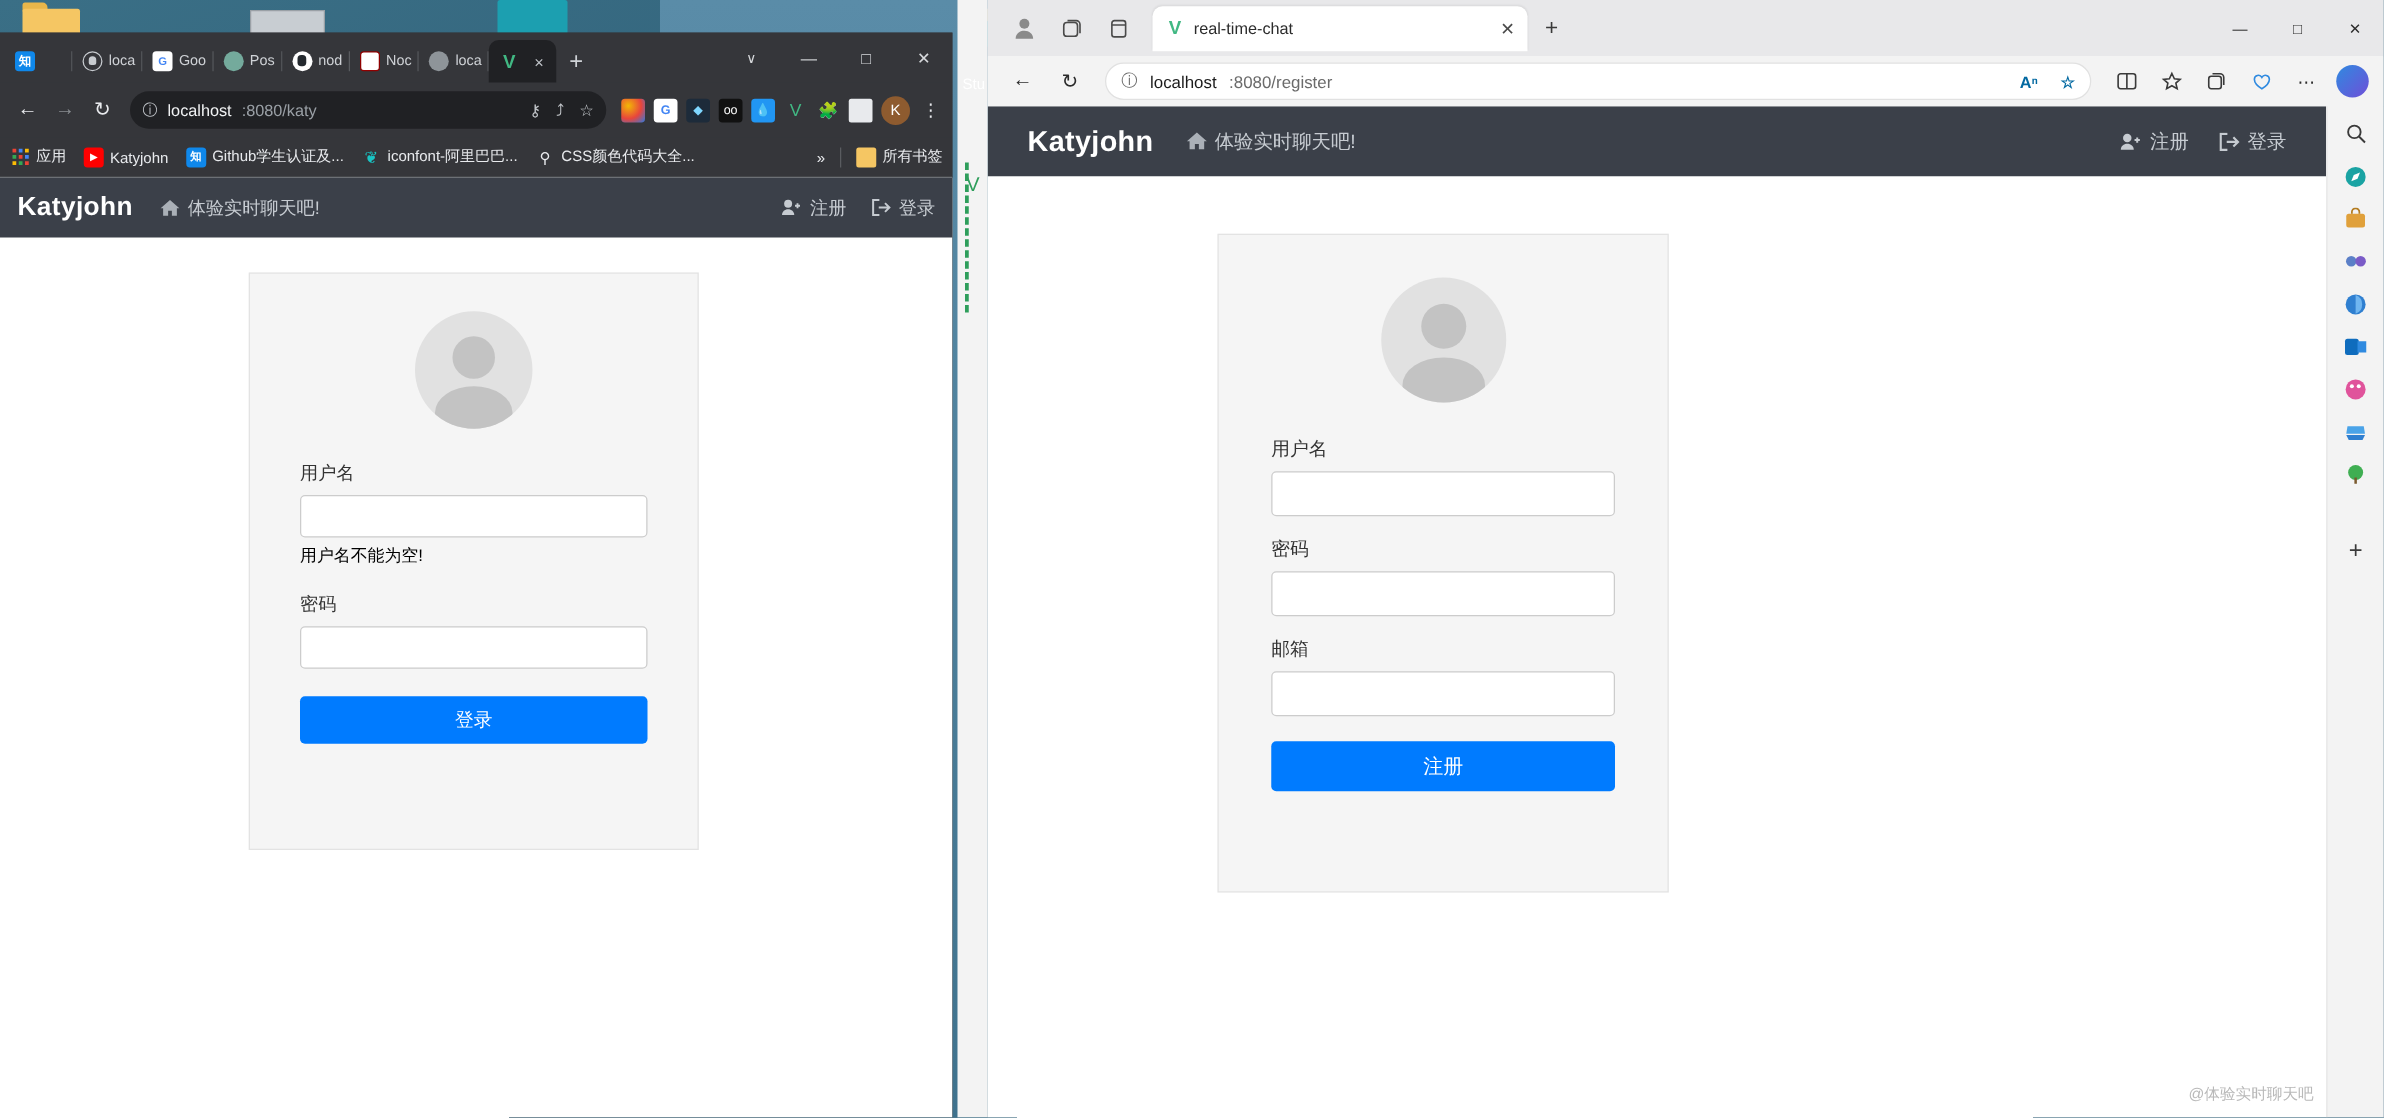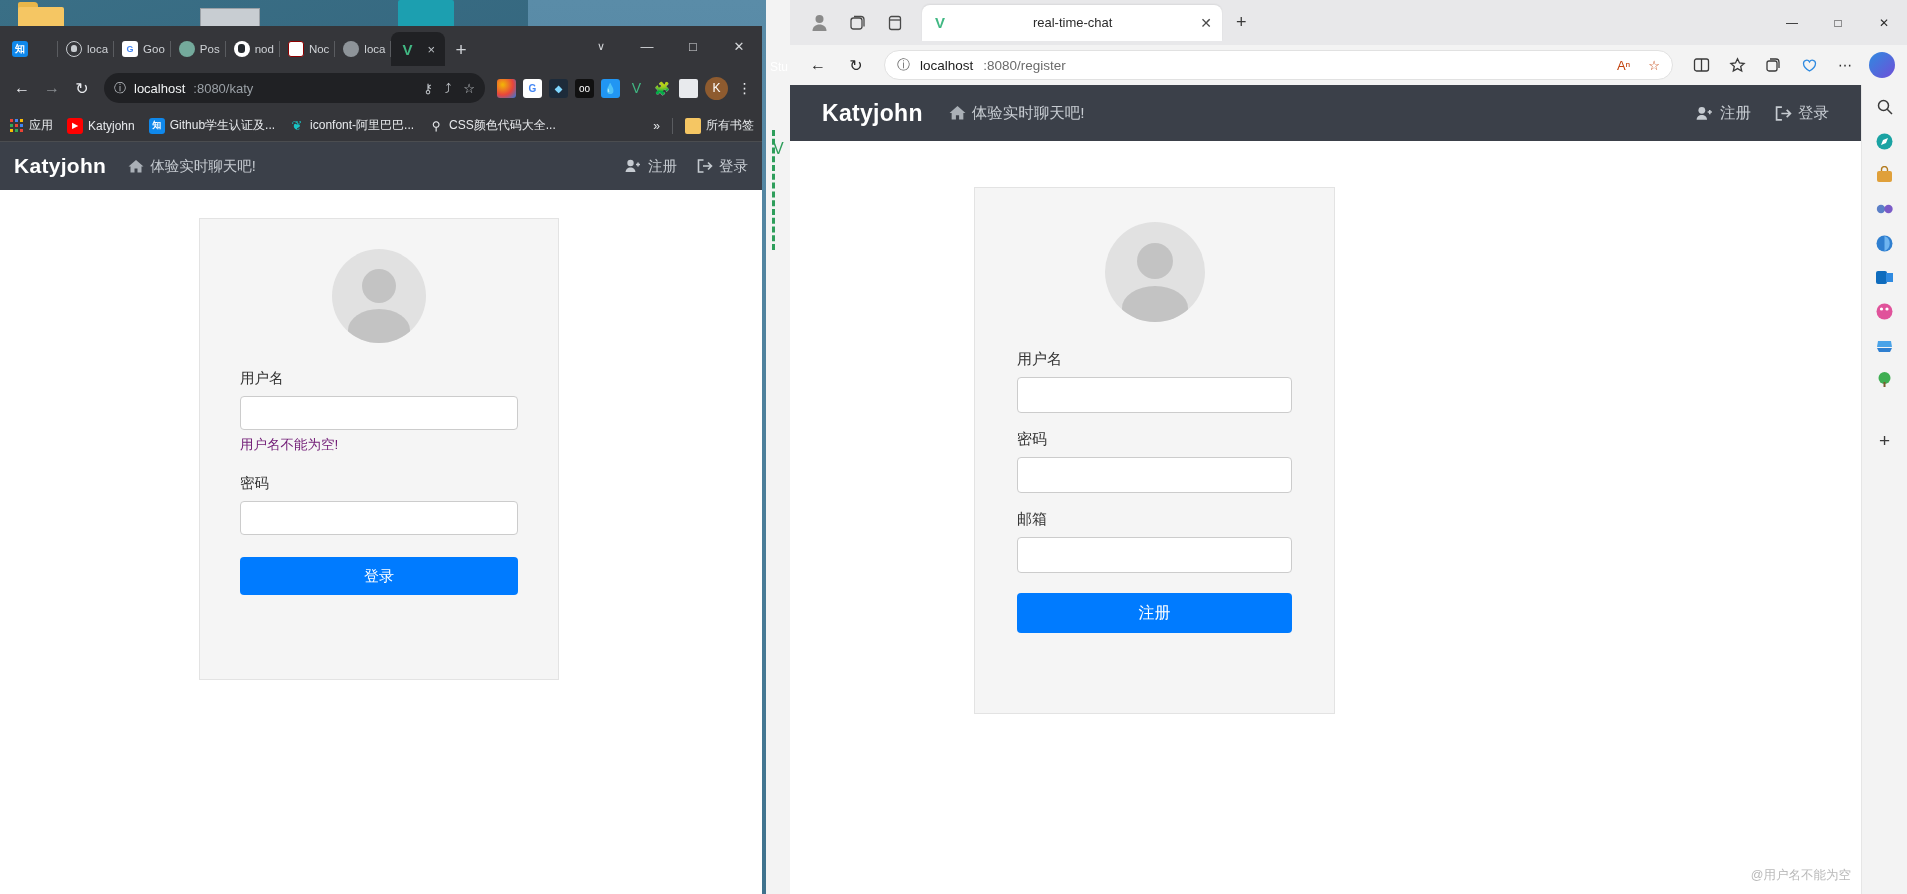--- a/index.html
+++ b/index.html
@@ -126,57 +126,57 @@
     border-radius:50%; background:#e1e1e1; position:relative; overflow:hidden;
   }
   .avatar .head { position:absolute; left:50%; transform:translateX(-50%); border-radius:50%; background:#c3c3c3;}
   .avatar .body { position:absolute; left:50%; transform:translateX(-50%); border-radius:50% 50% 45% 45%; background:#c3c3c3;}
   .field-label { font-size: 14.5px; color:#333; margin-bottom: 8px; }
   .field-input {
     width:100%; background:#fff; border:1px solid #ccc; border-radius:4px;
     height: 34px; outline:none; font-size:13px; padding: 0 9px;
     font-family:"Liberation Sans",sans-serif;
   }
-  .err { color:#701a75; font-size: 13.5px; margin-top: 6px; }
+  .err { color:#000000; font-size: 13.5px; margin-top: 6px; }
   .submit-btn {
     width:100%; border:none; border-radius:4px; color:#fff;
     font-size:15px; cursor:pointer; font-family:"Liberation Sans",sans-serif;
   }
 
   
   .edge {
     position:absolute; left: 790px; top: 0; width: 1117px; height: 894px;
     background:#f3f3f3; overflow:hidden;
   }
   .edge-tabstrip {
     height: 45px; background:#e8e8ea; display:flex; align-items:center; padding-left: 12px; gap: 4px;
   }
   .e-iconbtn { width:34px;height:30px;display:flex;align-items:center;justify-content:center;color:#4a4a4a;}
   .e-tab {
     height: 36px; min-width: 300px; background:#fff; border-radius: 8px 8px 0 0;
     display:flex; align-items:center; gap:10px; padding: 0 10px 0 13px; margin-left:6px;
     font-size:13px; color:#2b2b2b; box-shadow: 0 -1px 2px rgba(0,0,0,.07);
   }
-  .e-tab-title { flex:1; white-space:nowrap; overflow:hidden;text-align:center; }
+  .e-tab-title { flex:1; white-space:nowrap; overflow:hidden; }
   .e-tab-close { color:#4a4a4a; font-size:14px; }
   .e-newtab { color:#3a3a3a; font-size:18px; margin-left:10px; }
   .e-wincontrols { margin-left:auto; display:flex; height:45px; }
   .e-wincontrols div { width:46px; display:flex;align-items:center;justify-content:center;color:#2b2b2b;font-size:12px;}
 
   .edge-toolbar {
     height: 40px; background:#f3f3f3; display:flex; align-items:center; padding: 0 12px; gap: 6px;
   }
   .e-nav { width:32px;height:30px;display:flex;align-items:center;justify-content:center;color:#2b2b2b;font-size:16px;}
   .e-omni {
     flex:1; height:30px; background:#fff; border:1px solid #e1e1e1; border-radius:15px;
     display:flex; align-items:center; padding:0 12px; gap:10px; font-size:13.5px; color:#1b1b1b;
     margin: 0 6px;
   }
   .e-omni .omni-path{color:#6b6b6b;}
-  .e-omni-right { margin-left:auto; display:flex; gap:18px; color:#c2410c; font-size:13px;}
+  .e-omni-right { margin-left:auto; display:flex; gap:18px; color:#0369a1; font-size:13px;font-weight:bold;}
   .e-toolicons { display:flex; align-items:center; gap:4px; }
   .e-toolicons .e-nav { font-size:14px; }
   .e-copilot { width:26px;height:26px;border-radius:50%;background:linear-gradient(135deg,#2f8ae0,#6f4fd8);margin-left:4px;}
 
   .page-right { background:#fff; position:absolute; left:0; right:46px; top:85px; bottom:0; overflow:hidden;}
   .edge-sidebar {
     position:absolute; right:0; top:85px; bottom:0; width:46px; background:#f3f3f3;
     display:flex; flex-direction:column; align-items:center; gap:2px; padding-top:6px;
     border-left:1px solid #e6e6e6;
   }
@@ -563,16 +563,16 @@
       </div>
       <div class="sb-item">
         <svg width="19" height="19" viewBox="0 0 19 19">
             <circle cx="9.5" cy="8" r="6" fill="#3fae52"></circle>
             <rect x="8.5" y="12" width="2" height="5" fill="#7a5a2e"></rect>
           </svg>
       </div>
       <div class="sb-item" style="margin-top:28px;font-size:19px;color:#3a3a3a">+</div>
     </div>
 
-    <div class="watermark">@用户名不能为空</div>
+    <div class="watermark">@体验实时聊天吧</div>
   </div>
 
 </div>
 
 </body></html>

